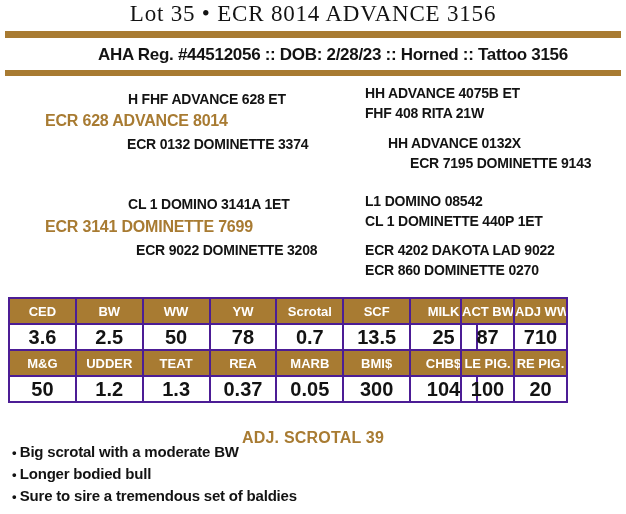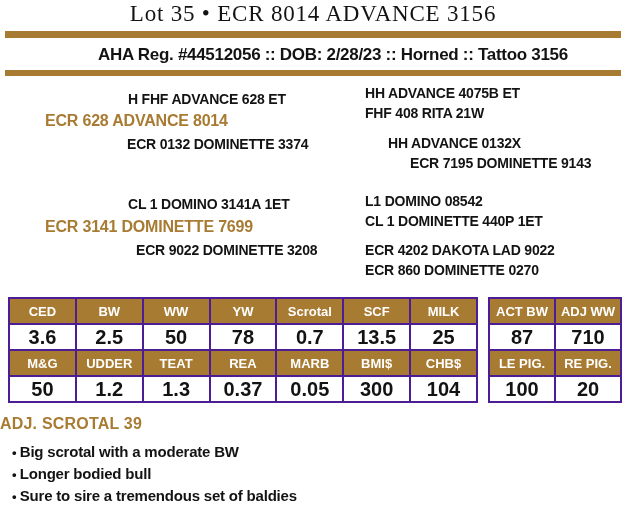--- a/index.html
+++ b/index.html
@@ -36,29 +36,29 @@
   .p-s-dd { left:365px; top:155px;padding-left:45px; }
   .p-d-s  { left:128px; top:196px; }
   .p-d    { left:45px;  top:218px; }
   .p-d-d  { left:128px; top:242px;margin-left:8px; }
   .p-d-ss { left:365px; top:193px; }
   .p-d-sd { left:365px; top:213px; }
   .p-d-ds { left:365px; top:242px; }
   .p-d-dd { left:365px; top:262px; }
   table { border-collapse:collapse; table-layout:fixed; position:absolute; }
   .main-table { left:8px;  top:297px; width:470px; }
-  .side-table { left:488px; top:297px; width:134px; }
+  .side-table { left:460px; top:297px; width:108px; }
   td {
     border:2px solid #4c1d95; height:24px; padding:0;
     text-align:center; vertical-align:middle; overflow:hidden; white-space:nowrap;
   }
   tr.hdr td { background:var(--gold); color:#ffffff; font-weight:bold; font-size:13px; }
   tr.val td { color:var(--ink); font-weight:bold; font-size:20px; }
   .adj-scrotal {
-    position:absolute; top:415px; left:0; width:100%; 
+    position:absolute; top:429px; left:0; width:100%; text-align:center;
     color:var(--gold); font-weight:bold; font-size:16px; letter-spacing:0.2px;
   }
   .notes { position:absolute; left:12px; top:441px; }
   .note {
     font-weight:bold; font-size:15px; letter-spacing:-0.2px;
     color:var(--ink); line-height:21px; white-space:nowrap;
   }
   .note::before { content:"\2022\00a0"; font-size:13px; }
 </style>
 </head>

